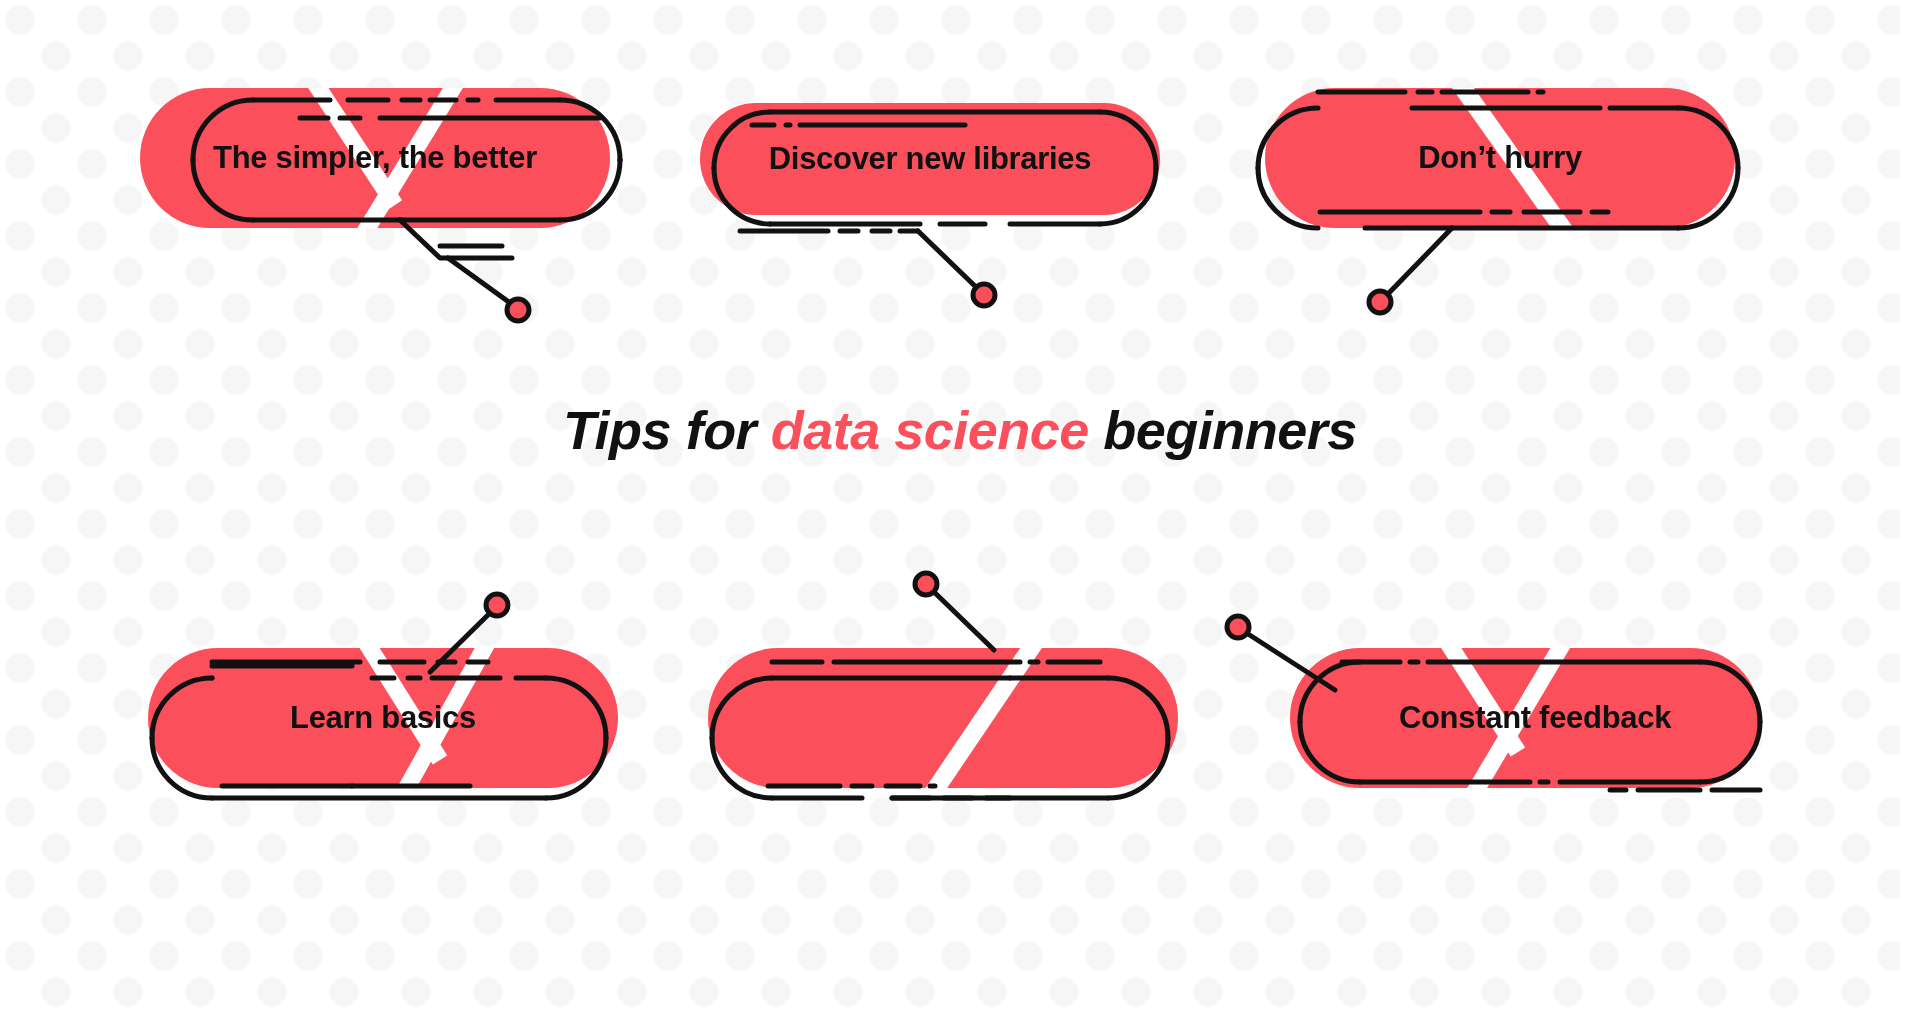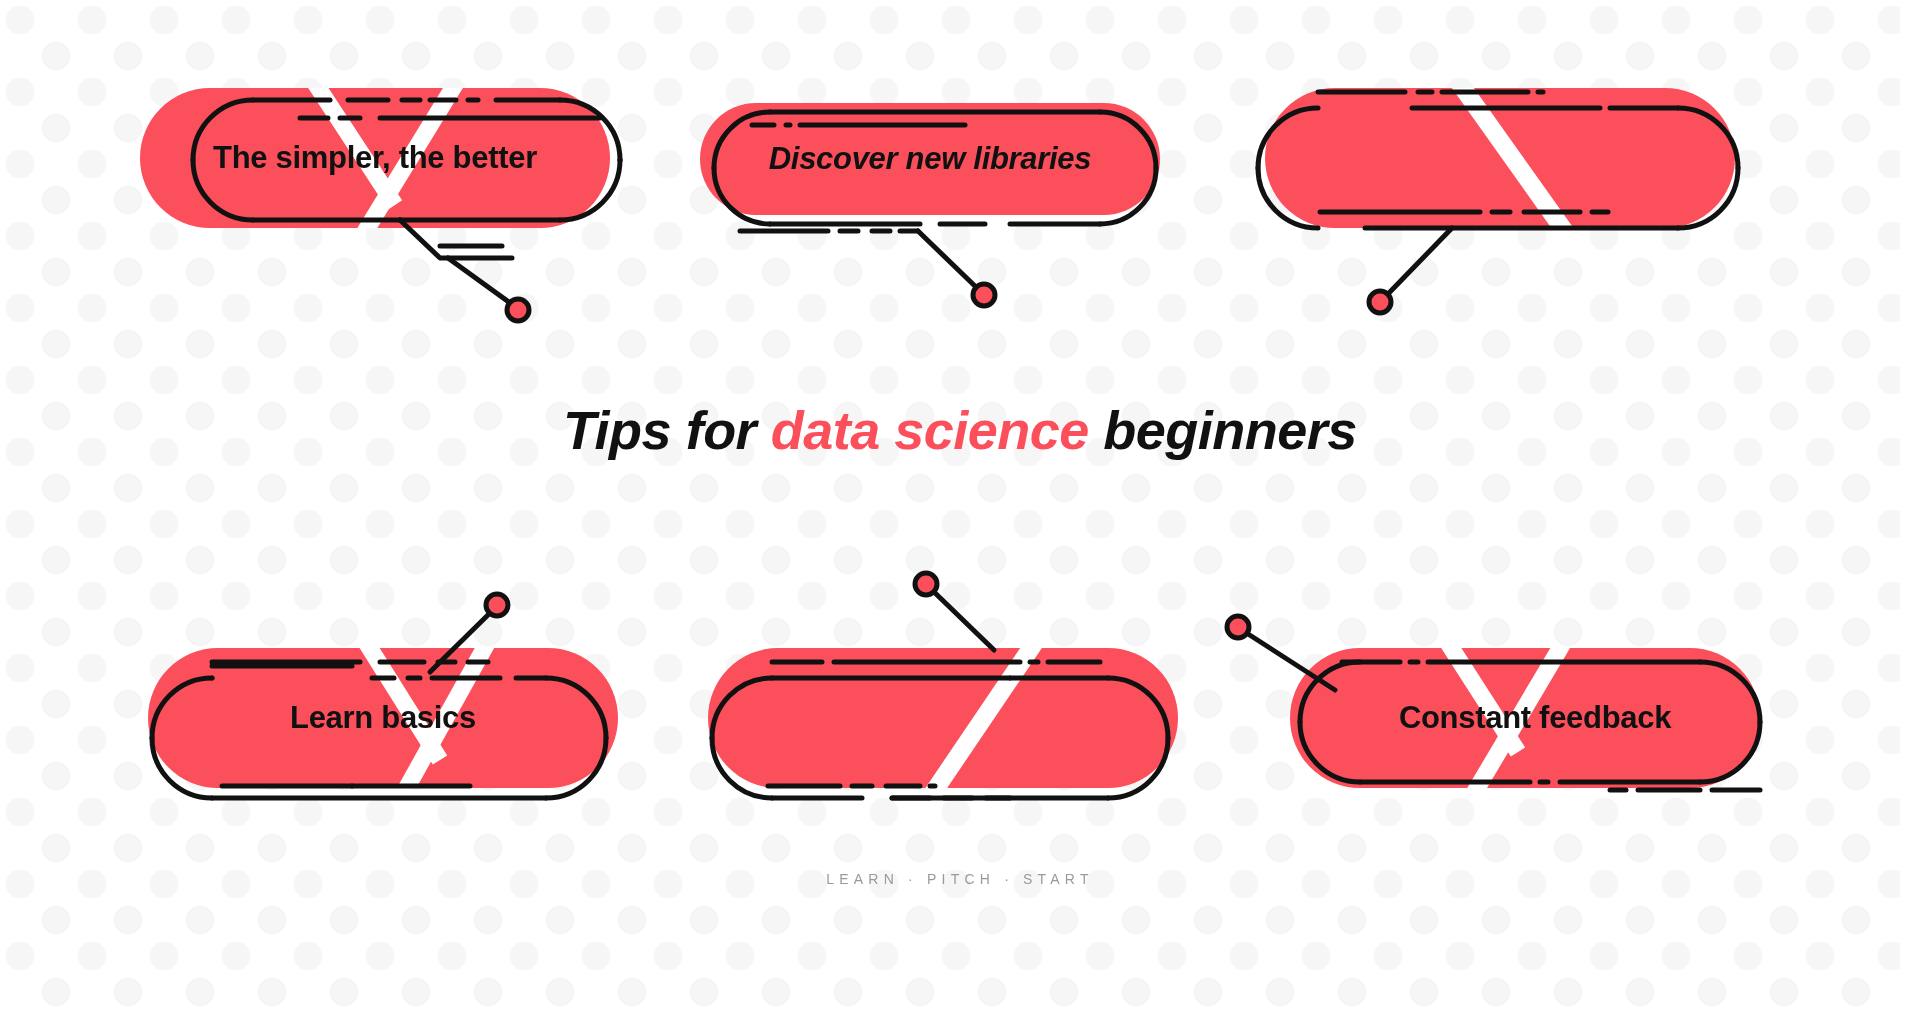--- a/index.html
+++ b/index.html
@@ -297,29 +297,29 @@
         <path d="M1335 690 L1245 632"></path>
       </g>
       <g>
         <circle cx="1238" cy="627" r="11" fill="#fb4f5b" stroke="#111111" stroke-width="5"></circle>
       </g>
     </g>
   </svg>
 
   <div class="card-label" style="left:140px; top:118px; width:470px; height:80px;">The simpler, the better</div>
 
-  <div class="card-label" style="left:700px; top:123px; width:460px; height:72px;font-style:italic;">Discover new libraries</div>
-
+  <div class="card-label" style="left:700px; top:123px; width:460px; height:72px;">Discover new libraries</div>
+
+  <div class="card-label" style="left:1265px; top:118px; width:470px; height:80px;">Don’t hurry</div>
 
   <div class="card-label" style="left:148px; top:678px; width:470px; height:80px;">Learn basics</div>
 
 
   <div class="card-label" style="left:1300px; top:678px; width:470px; height:80px;">Constant feedback</div>
 
   <div id="title">
     <span>Tips for </span><span class="hl">data science</span><span> beginners</span>
   </div>
 
   <div id="logo">
-    <div class="tagline">LEARN · PITCH · START</div>
   </div>
 
 </div>
 
 </body></html>

